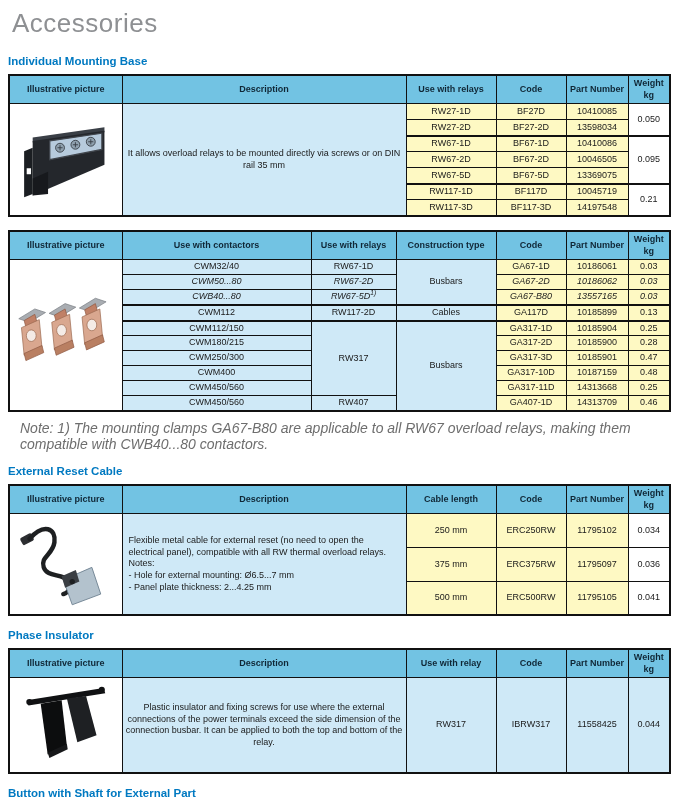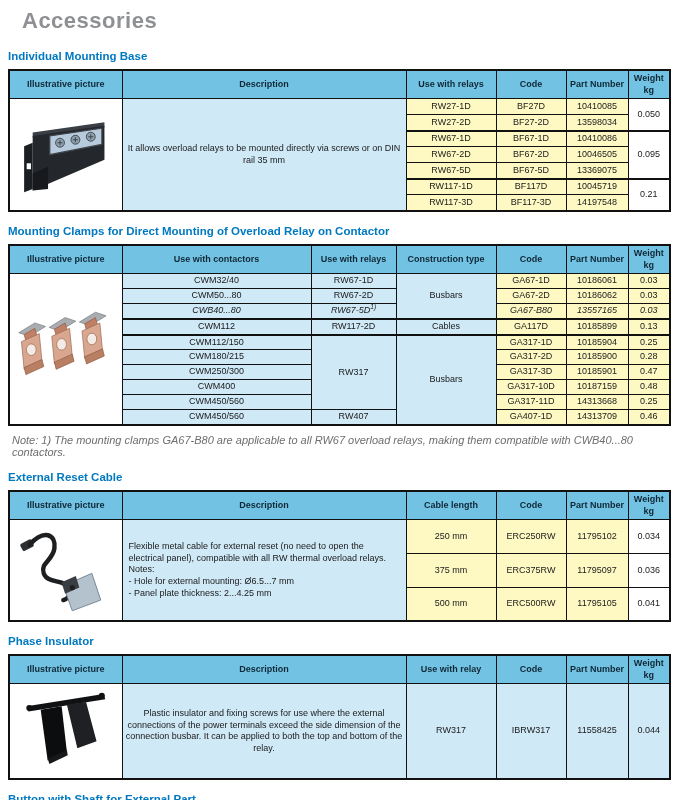--- a/index.html
+++ b/index.html
@@ -2,43 +2,43 @@
 <html><head>
 <meta charset="utf-8">
 <style>
   html,body{margin:0;padding:0;background:#fff;}
   body{
     width:677px;height:800px;overflow:hidden;
     font-family:"Liberation Sans","DejaVu Sans",sans-serif;
     color:#1a1a1a;box-sizing:border-box;padding:6px 8px 0 8px;
   }
   h1{
-    font-size:22px;font-weight:700;color:#8e9093;
-    margin:2px 0 16px 14px;letter-spacing:.5px;
+    font-size:26px;font-weight:400;color:#8e9093;
+    margin:2px 0 16px 4px;letter-spacing:.5px;
   }
   .section{margin-top:13px;}
   .section:first-of-type{margin-top:0;}
   h2{font-size:11.5px;font-weight:700;color:#0079c1;margin:0 0 7px 0;}
   table{
     border-collapse:collapse;table-layout:fixed;width:661px;
     border:2px solid #111;
   }
   th,td{
     border:1px solid #111;text-align:center;vertical-align:middle;
     font-size:9px;line-height:1.3;padding:1px 3px;overflow:hidden;
   }
   th{background:#72c3e3;color:#102736;font-weight:700;height:15px;padding:2px 2px;}
   td.lb{background:#cfe9f7;}
   td.pb{background:#fef9c3;}
   td.wh{background:#ffffff;}
   td.pic{background:#ffffff;padding:2px;}
   td.left{text-align:left;padding:3px 6px;}
   tr.gs td{border-top:2px solid #111;}
   sup{font-size:6.5px;vertical-align:super;line-height:0;}
-  .note{font-size:11px;font-style:italic;color:#6e6e6e;margin:8px 0 0 4px;}
+  .note{font-size:14px;font-style:italic;color:#6e6e6e;margin:8px 0 0 12px;}
   .descline{margin:0;}
 </style>
 </head>
 <body>
 
 <h1>Accessories</h1>
 
 <div class="section">
   <h2>Individual Mounting Base</h2>
   <table>
@@ -112,21 +112,20 @@
         <tr style="height: 16px;">
           <td class="pb">RW117-3D</td>
           <td class="pb">BF117-3D</td>
           <td class="pb">14197548</td>
         </tr>
       </tbody>
     </table>
 </div>
 
 <div class="section">
-  <h2>Mounting Clamps for Direct Mounting of Overload Relay on Contactor</h2>
   <table>
       <colgroup>
         <col style="width: 113px;">
         <col style="width: 189px;">
         <col style="width: 85px;">
         <col style="width: 100px;">
         <col style="width: 70px;">
         <col style="width: 62px;">
         <col style="width: 42px;">
       </colgroup>
@@ -157,21 +156,21 @@
               <use href="#clmp" x="34" y="8"></use>
               <use href="#clmp" x="68" y="2"></use>
             </svg></td>
           <td class="lb">CWM32/40</td>
           <td class="lb">RW67-1D</td>
           <td rowspan="3" class="lb">Busbars</td>
           <td class="pb">GA67-1D</td>
           <td class="pb">10186061</td>
           <td class="pb">0.03</td>
         </tr>
-        <tr style="height: 15px;">
+        <tr style="height: 15px; font-style: italic;">
           <td class="lb">CWM50...80</td>
           <td class="lb">RW67-2D</td>
           <td class="pb">GA67-2D</td>
           <td class="pb">10186062</td>
           <td class="pb">0.03</td>
         </tr>
         <tr style="height: 15px; font-style: italic;">
           <td class="lb">CWB40...80</td>
           <td class="lb">RW67-5D<sup>1)</sup></td>
           <td class="pb">GA67-B80</td>

